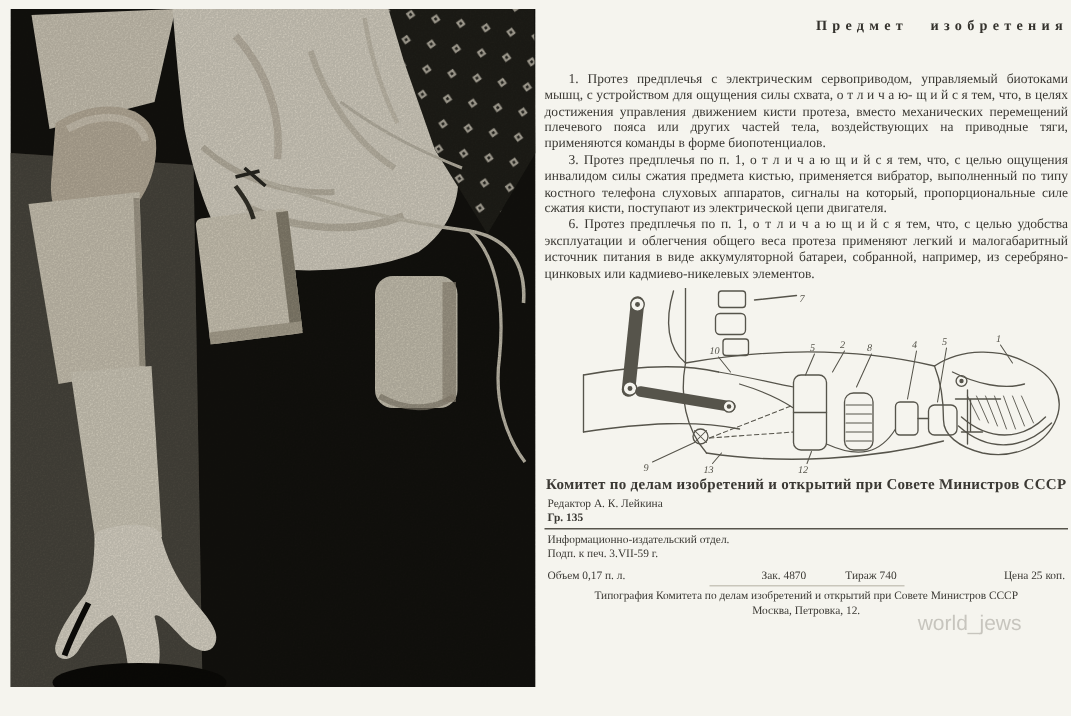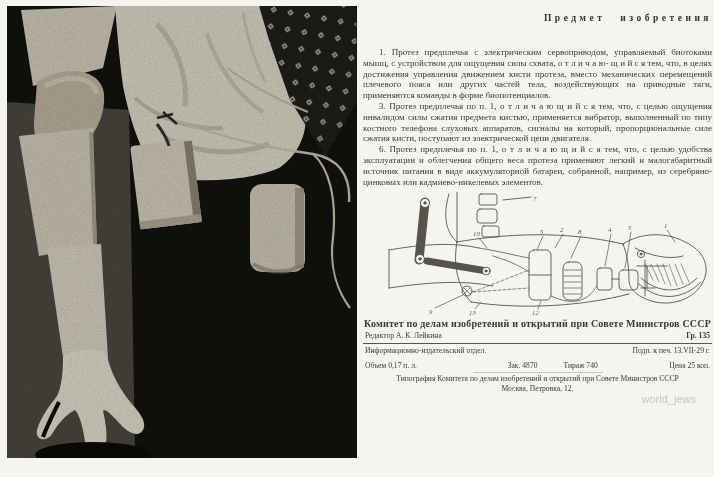--- a/index.html
+++ b/index.html
@@ -19,34 +19,34 @@
     font-size:9.5px;font-weight:600;letter-spacing:3.5px;word-spacing:9px;
     color:#34322d;
   }
   .claims{margin-top:24px;font-size:9px;line-height:10.8px;text-align:justify;color:#3b3934;}
   .claims p{margin:0;text-indent:16px;}
   
   .figure{margin:5px 0 0 20px;width:328px;height:124px;}
   
   .footer{margin-top:2px;font-size:7.6px;color:#3b3934;position:relative;}
   .committee{text-align:center;font-weight:bold;font-size:10px;letter-spacing:.2px;}
-  .row{display:flex;justify-content:space-between;align-items:baseline;padding:0 2px;margin-top:2px;}
+  .row{display:flex;justify-content:space-between;align-items:baseline;padding:0 2px;margin-top:2px;flex-direction:column;}
   .group-no{font-weight:bold;}
   .rule{border:0;border-top:1px solid #57544c;margin:3px 0 2px 0;}
   .vol-row{display:flex;align-items:baseline;padding:0 2px;margin-top:6px;}
   .vol-row span{flex:1;}
   .vol-row span:nth-child(2){text-align:right;}
   .vol-row span:nth-child(3){text-align:center;}
   .vol-row span:nth-child(4){text-align:right;}
   .part-rule{border:0;border-top:1px solid #c9c6bb;width:130px;margin:2px auto 1px auto;}
   .printer{text-align:center;margin-top:1px;}
   .address{text-align:center;margin-top:1px;}
   .watermark{
-    position:absolute;right:16px;bottom:-12px;
-    font-family:"Liberation Sans", sans-serif;font-size:11px;color:#c7c5be;
+    position:absolute;right:31px;bottom:-12px;
+    font-family:"Liberation Sans", sans-serif;font-size:14px;color:#c7c5be;
   }
 </style>
 </head>
 <body>
 
 <div class="photo">
   <svg width="350" height="452" viewBox="0 0 350 452">
     <defs>
       <filter id="grainF" x="0" y="0" width="100%" height="100%">
         <feTurbulence type="fractalNoise" baseFrequency="0.9" numOctaves="2" result="n"></feTurbulence>
@@ -201,21 +201,21 @@
 
   <div class="footer">
     <div class="committee">Комитет по делам изобретений и открытий при Совете Министров СССР</div>
     <div class="row">
       <span>Редактор А. К. Лейкина</span>
       <span class="group-no">Гр. 135</span>
     </div>
     <hr class="rule">
     <div class="row">
       <span>Информационно-издательский отдел.</span>
-      <span>Подп. к печ. 13.VII-29 г.</span>
+      <span>Подп. к печ. 3.VII-59 г.</span>
     </div>
     <div class="vol-row">
       <span>Объем 0,17 п. л.</span>
       <span>Зак. 4870</span>
       <span>Тираж 740</span>
       <span>Цена 25 коп.</span>
     </div>
     <hr class="part-rule">
     <div class="printer">Типография Комитета по делам изобретений и открытий при Совете Министров СССР</div>
     <div class="address">Москва, Петровка, 12.</div>

